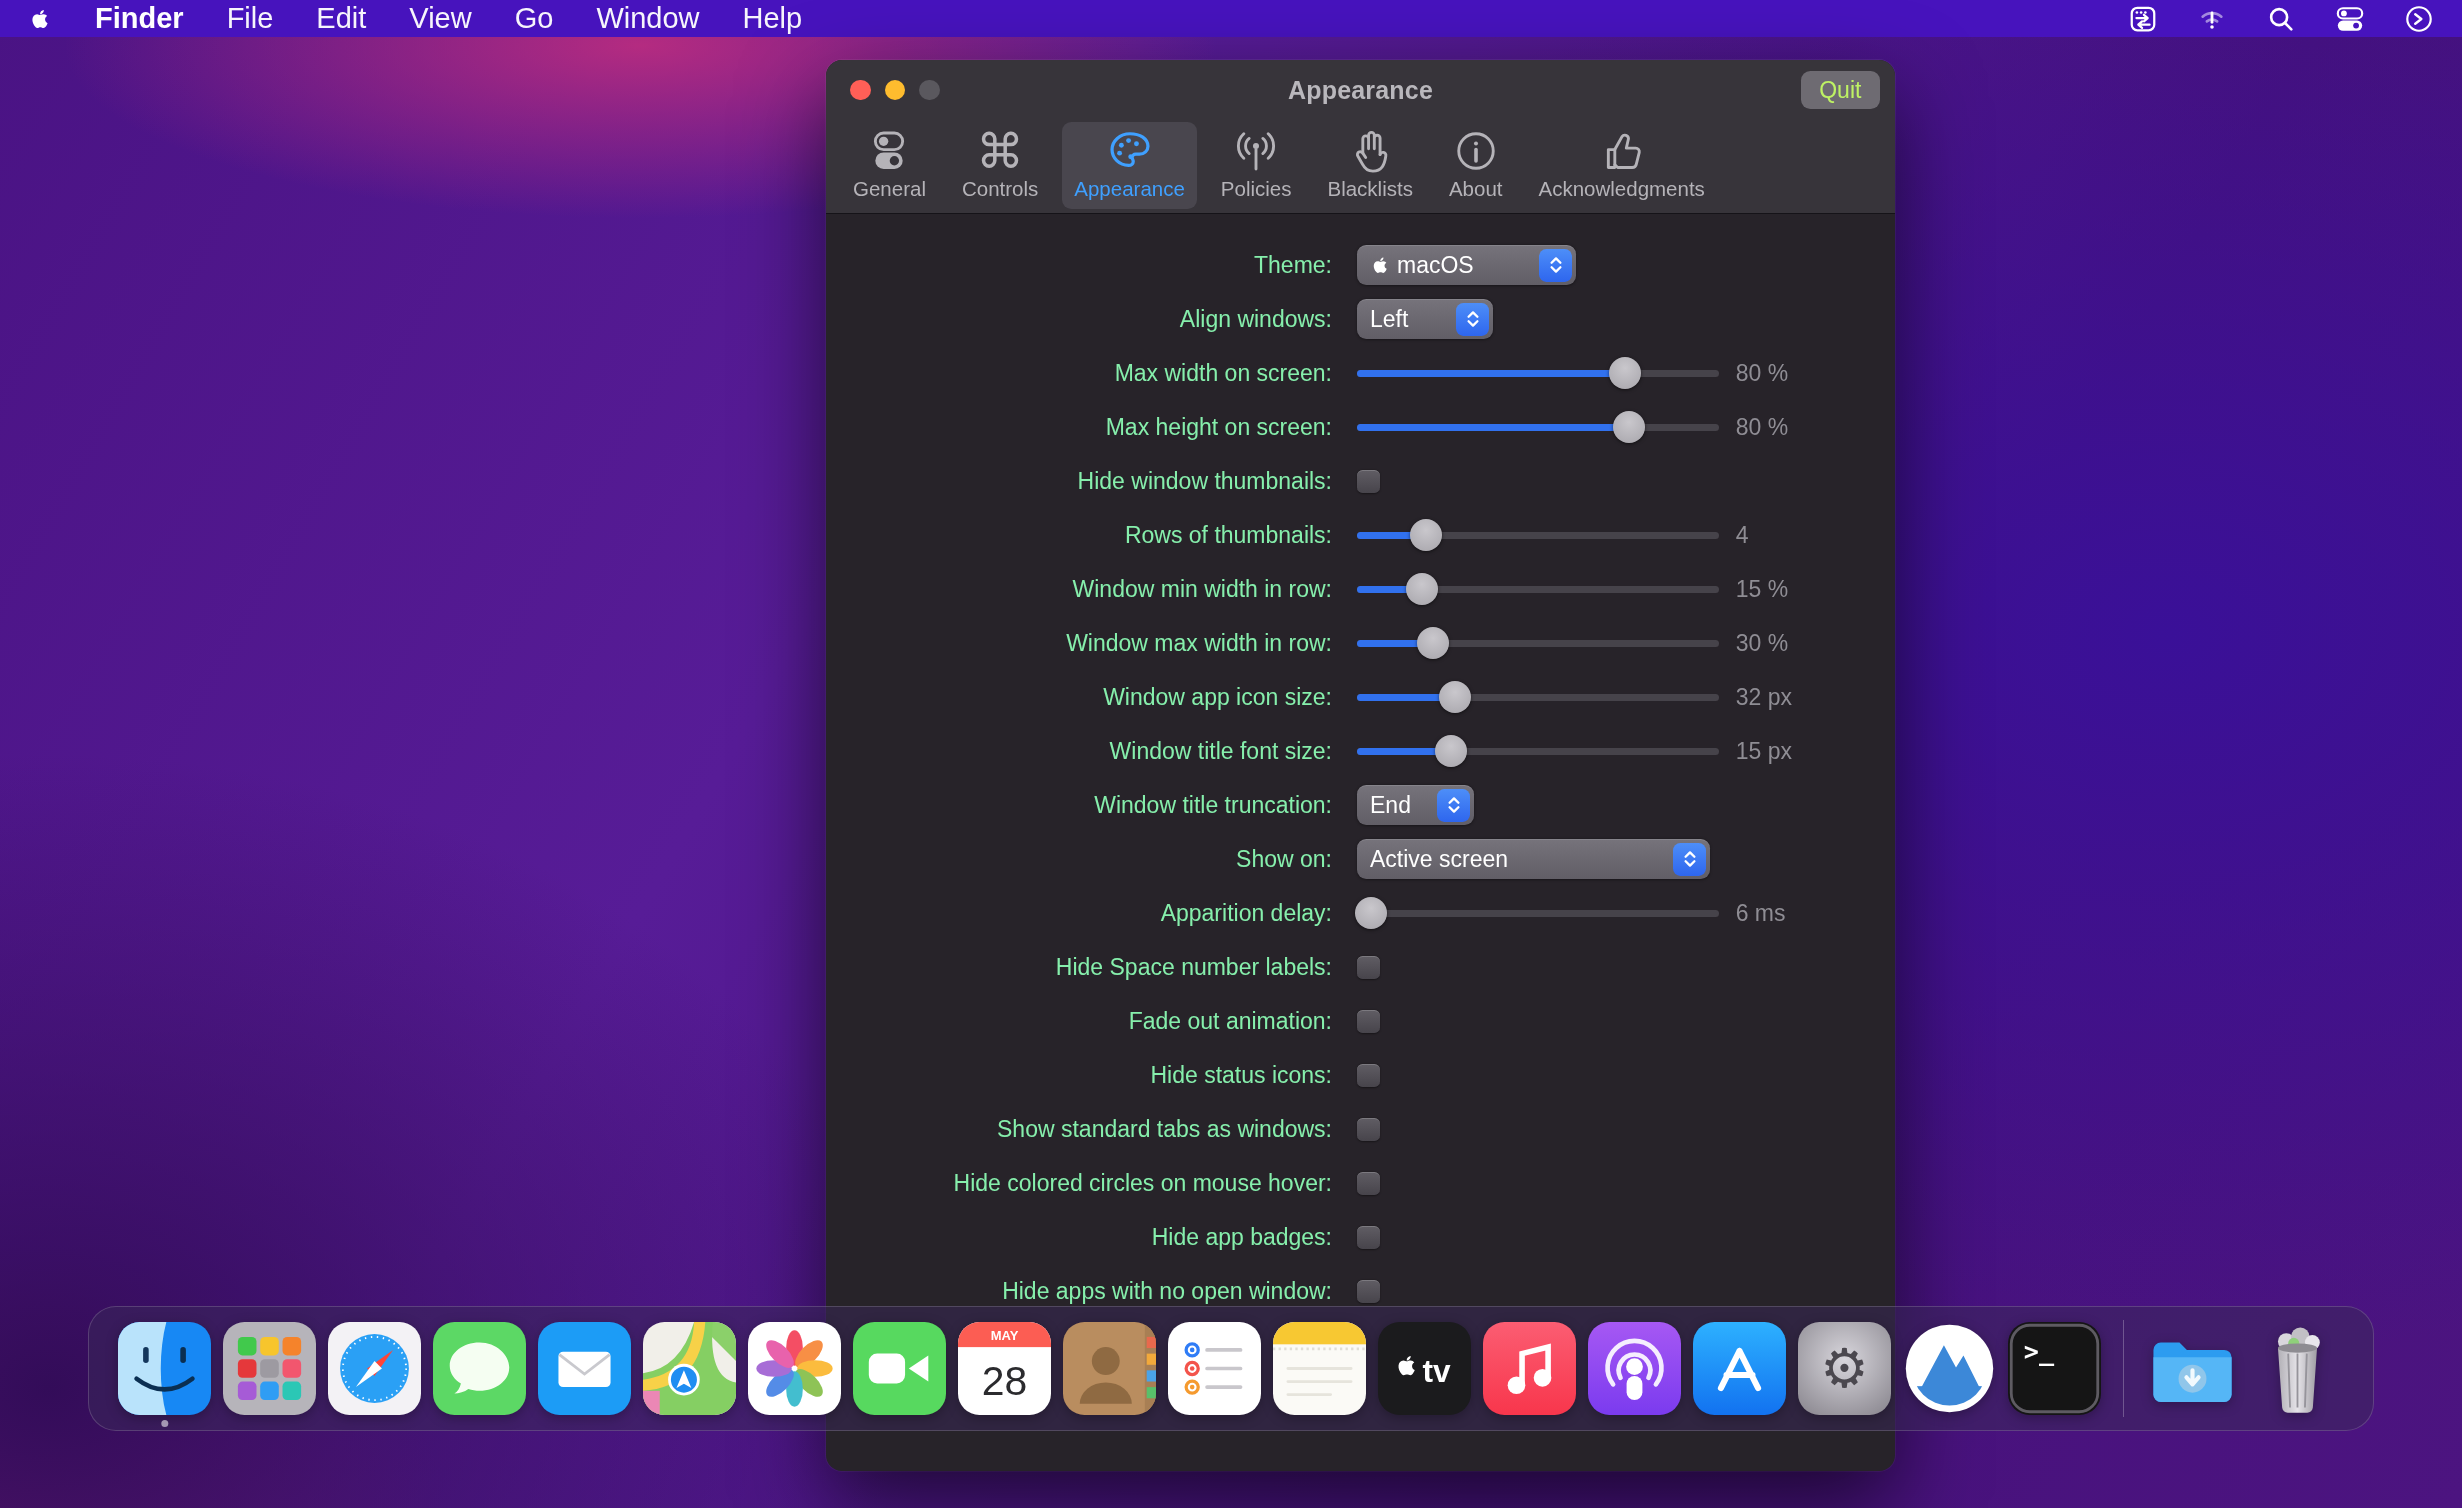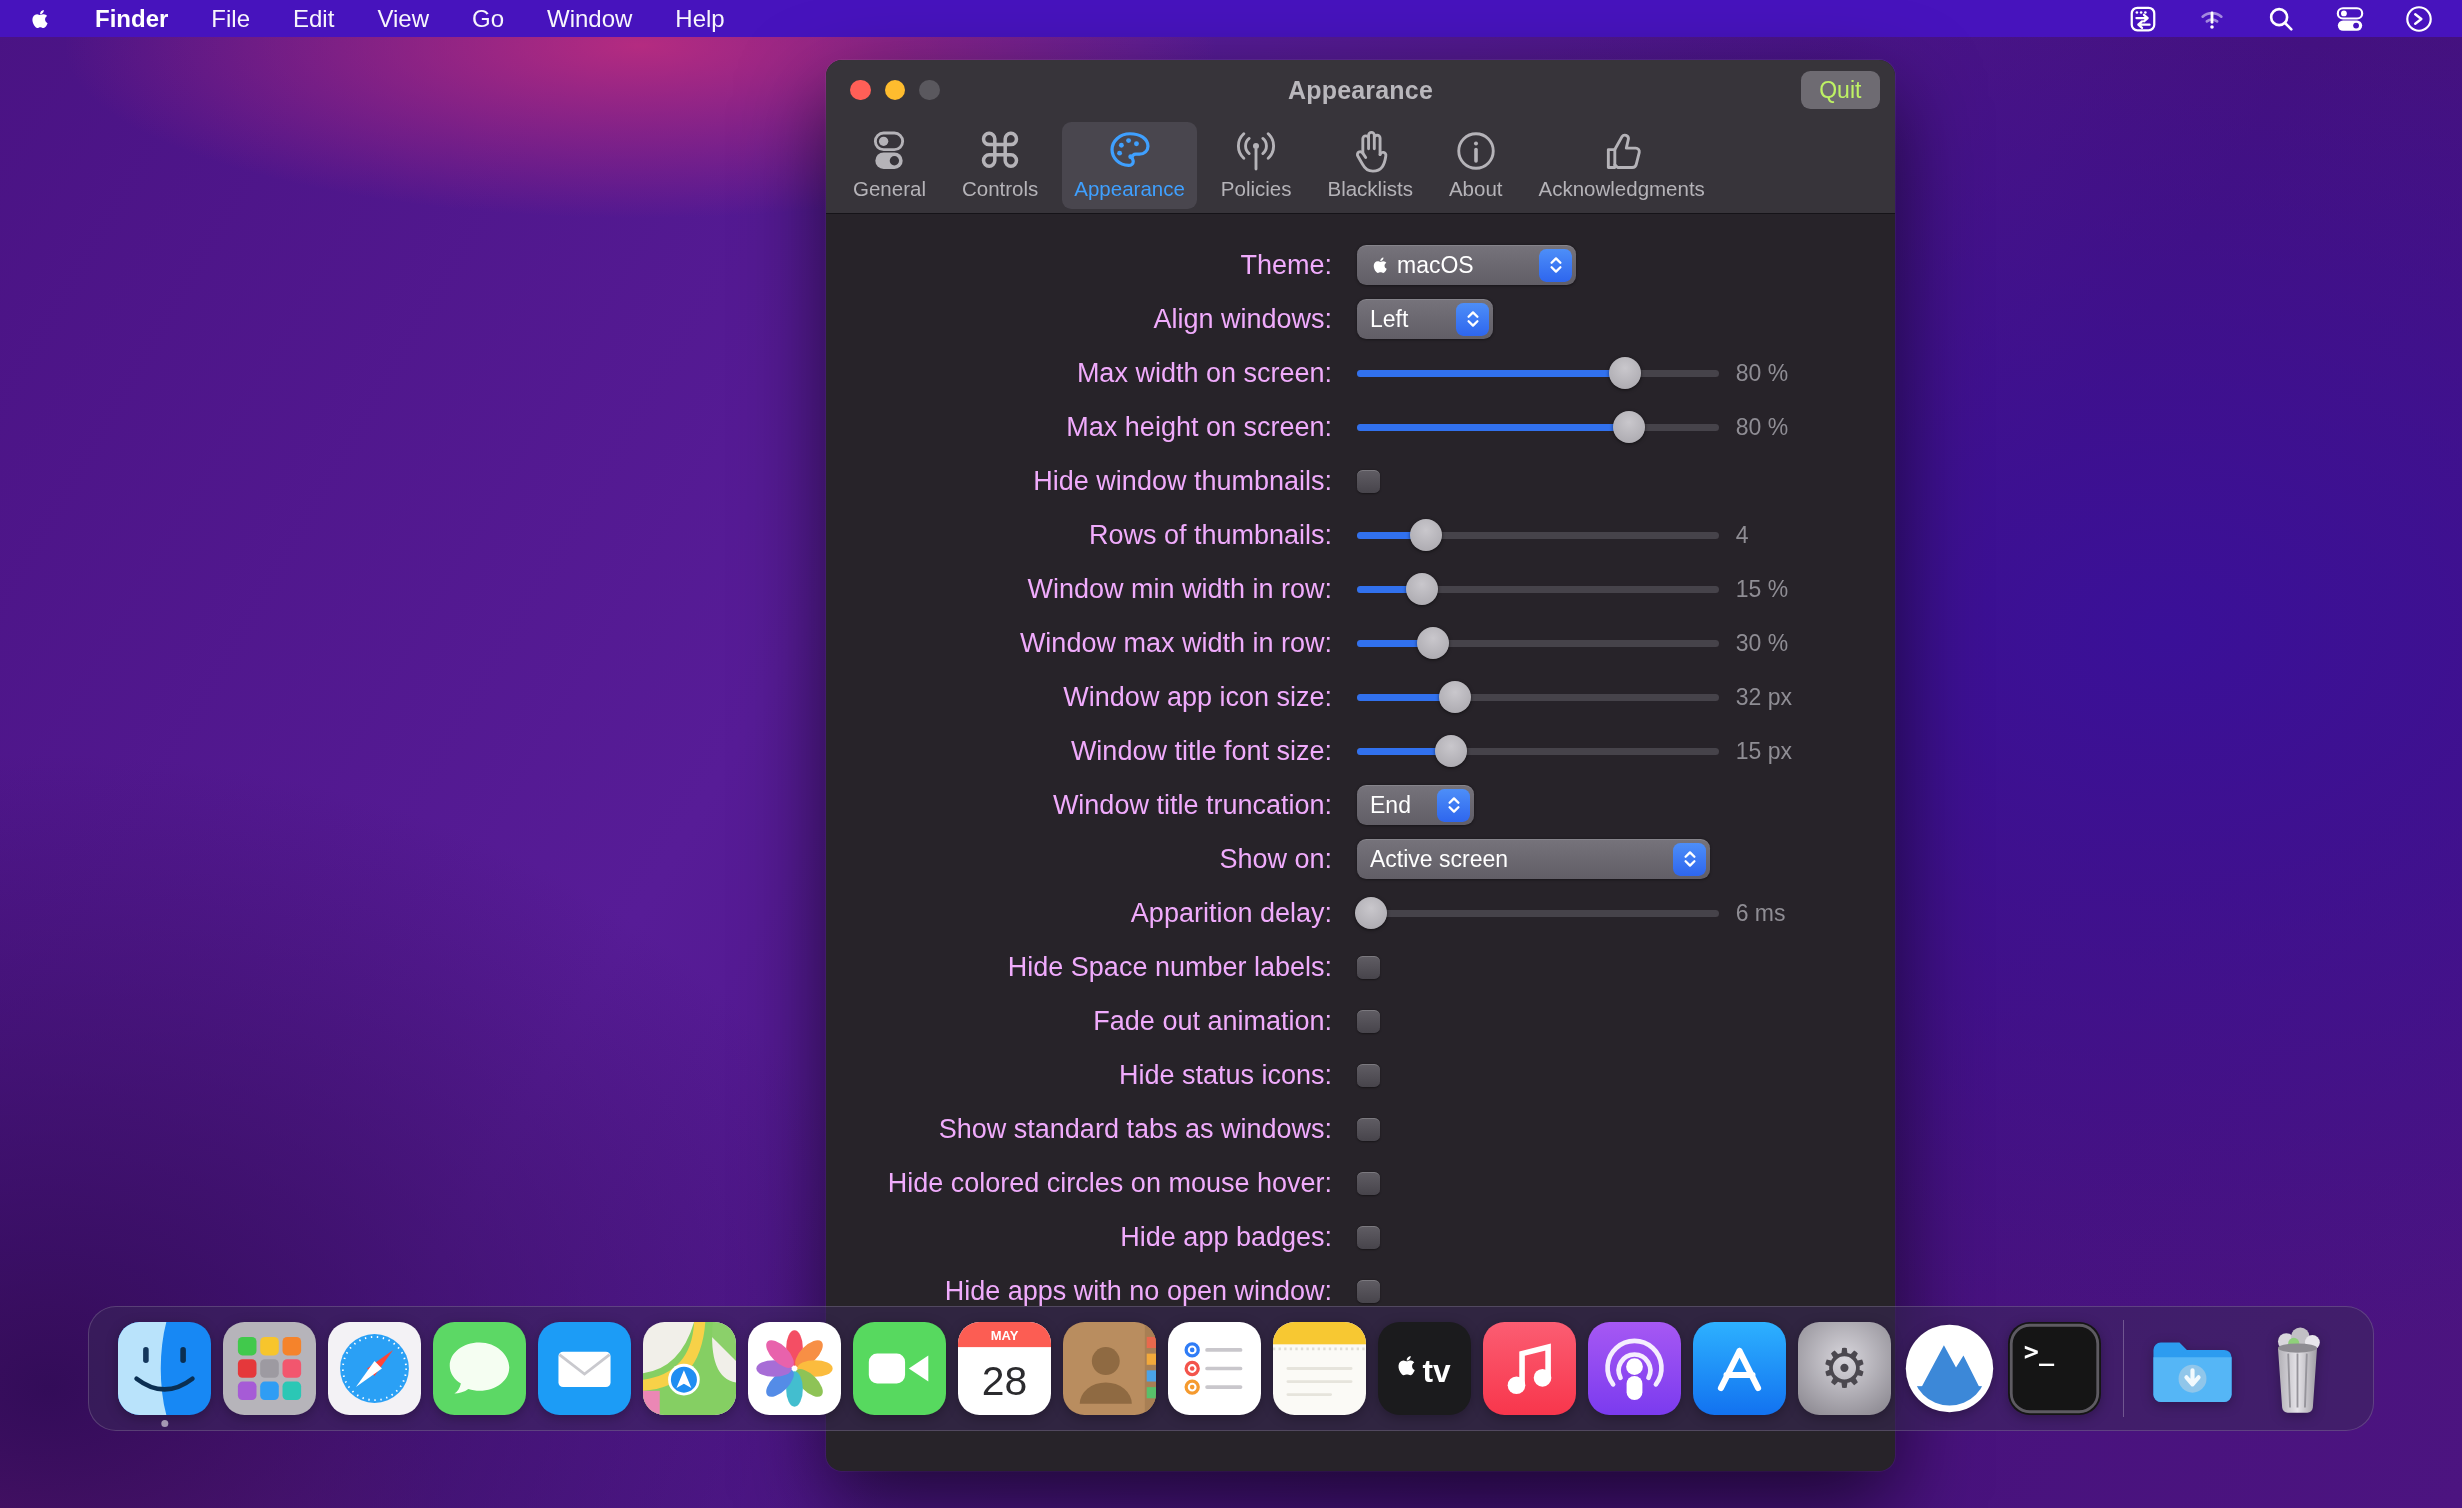--- a/index.html
+++ b/index.html
@@ -10,21 +10,21 @@
       radial-gradient(930px 279px at 26% 3%, rgba(205,48,125,.8), rgba(205,48,125,0) 62%),
       radial-gradient(1581px 1069px at 88% 42%, #3a1098 0%, rgba(58,16,152,0) 68%),
       radial-gradient(1395px 1023px at 2% 92%, #330c59 0%, rgba(51,12,89,0) 62%),
       radial-gradient(744px 418px at 0% 100%, rgba(165,38,110,.45), rgba(165,38,110,0) 60%),
       linear-gradient(120deg, #4a1384 0%, #571c97 35%, #45117b 70%, #4c1480 100%);
   }
   
   .menubar{
     position:absolute;top:0;left:0;width:100%;height:37px;
     background:#4713bd;display:flex;align-items:center;
-    padding:0 28px;box-sizing:border-box;color:#fff;font-size:24px;gap:43px;
+    padding:0 28px;box-sizing:border-box;color:#fff;font-size:29px;gap:43px;
   }
   .menubar .apple{height:24px;display:flex;align-items:center;}
   .menubar .apple svg{height:24px;width:auto;}
   .menubar .appname{font-weight:700;}
   .menubar .mitem{opacity:.96;}
   .status{margin-left:auto;display:flex;align-items:center;gap:39px;}
   .status .sicon{height:30px;display:flex;align-items:center;}
   .status .sicon svg{height:30px;width:30px;}
   
   .window{
@@ -55,21 +55,21 @@
     padding:5.6px 12px 7.4px;border-radius:9.3px;color:#b5b3b8;
   }
   .tab.selected{background:#49464e;color:#3fa0ff;}
   .tab .t-icon{height:48px;display:flex;align-items:center;justify-content:center;}
   .tab .t-icon svg{height:46px;width:46px;}
   .tab .t-icon .cmd{font-size:48px;line-height:46px;font-family:"DejaVu Sans",sans-serif;}
   .tab .t-label{font-size:20.5px;}
   
   .rows{position:absolute;top:153px;left:0;right:0;padding-top:25px;}
   .row{display:flex;align-items:center;height:54px;}
-  .row-label{width:506px;text-align:right;color:#f0abfc;font-size:27px;flex:none;}
+  .row-label{width:506px;text-align:right;color:#86efac;font-size:23px;flex:none;}
   .row-control{margin-left:25px;display:flex;align-items:center;}
   .row-value{margin-left:16.7px;color:#8f8d94;font-size:23px;white-space:nowrap;}
   
   .slider{position:relative;width:362px;height:33px;flex:none;}
   .slider-track{position:absolute;top:13.5px;left:0;right:0;height:6.5px;border-radius:3.7px;background:#46434a;}
   .slider-fill{position:absolute;top:0;left:0;bottom:0;border-radius:3.7px;background:#3171ee;}
   .slider-knob{
     position:absolute;top:0.9px;width:32px;height:32px;border-radius:50%;
     background:radial-gradient(circle at 50% 35%,#c9c7cc,#a7a5ab);
     box-shadow:0 0.9px 3.7px rgba(0,0,0,.55);transform:translateX(-50%);

